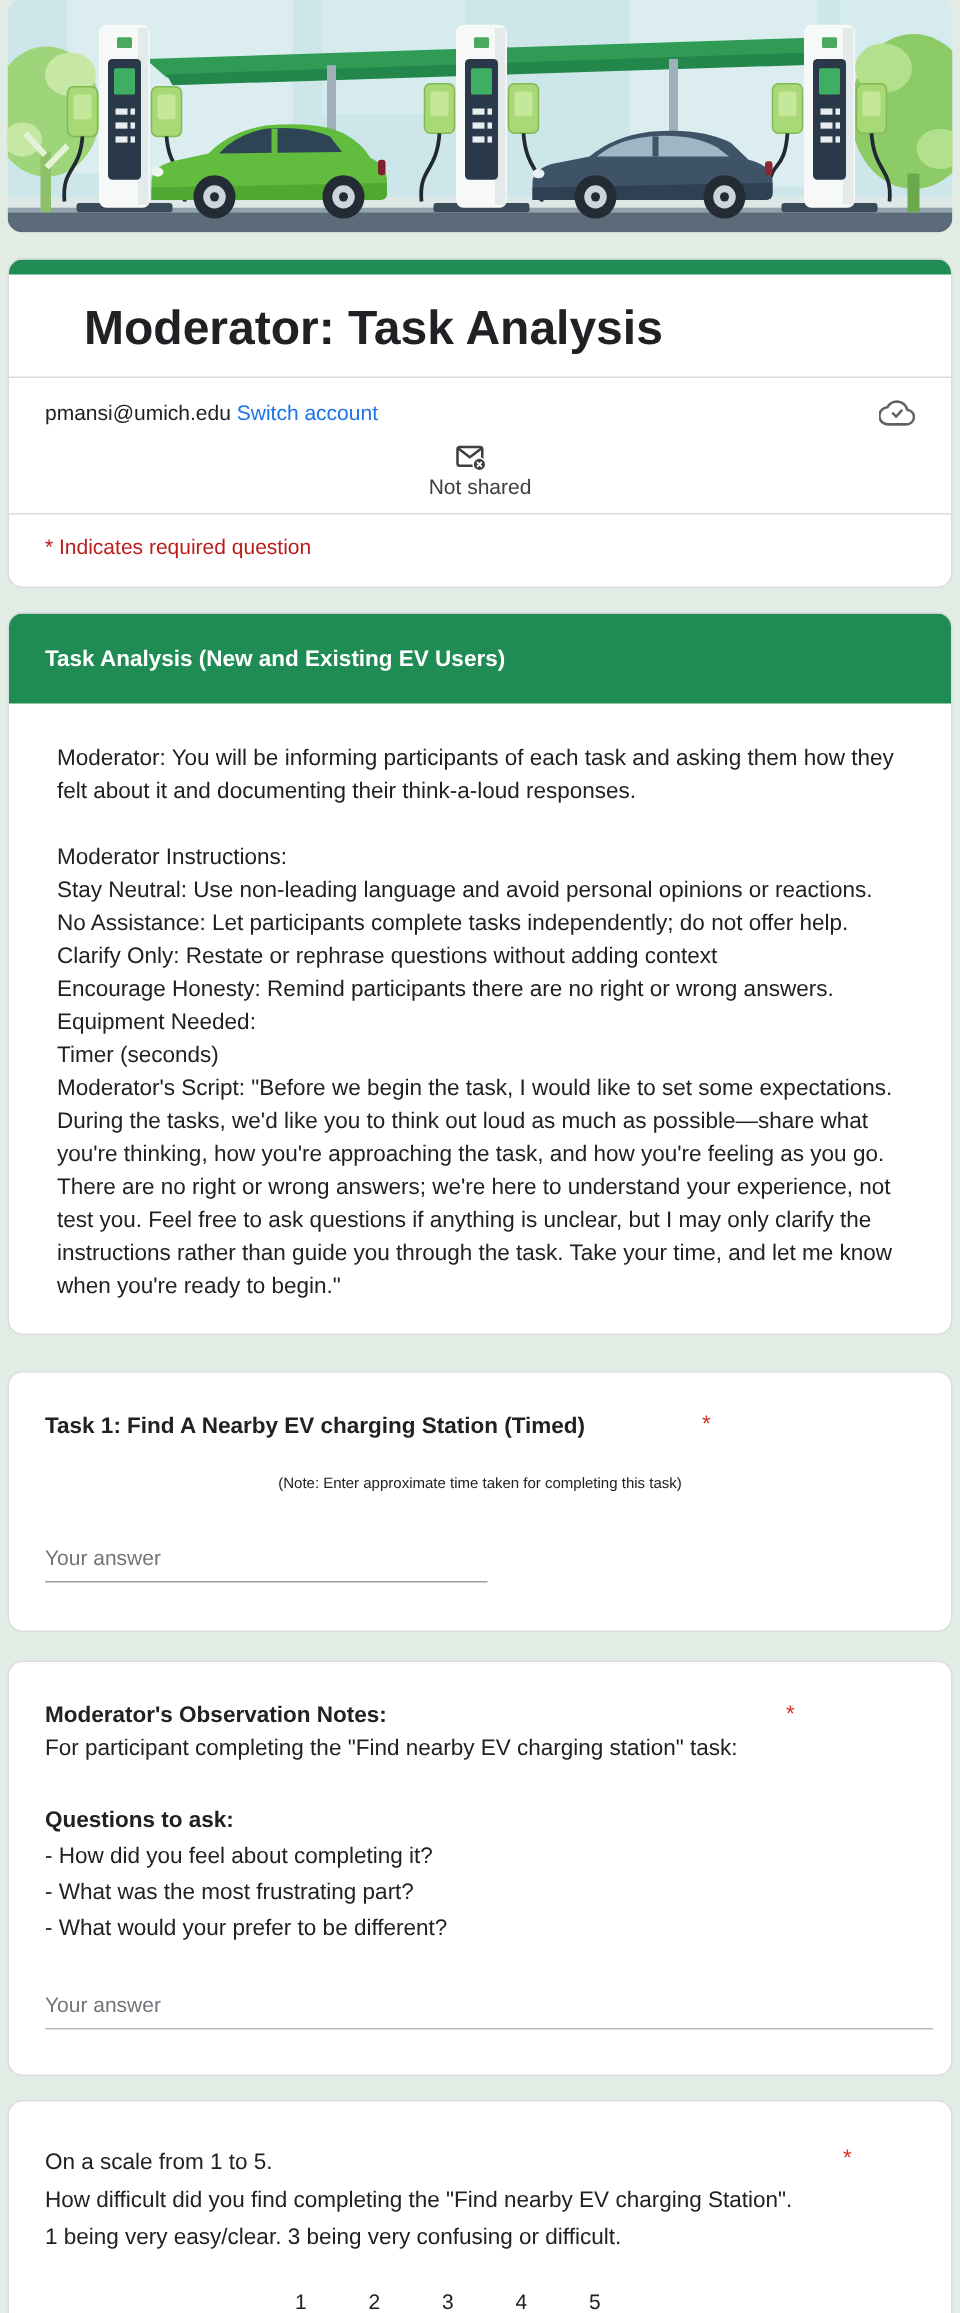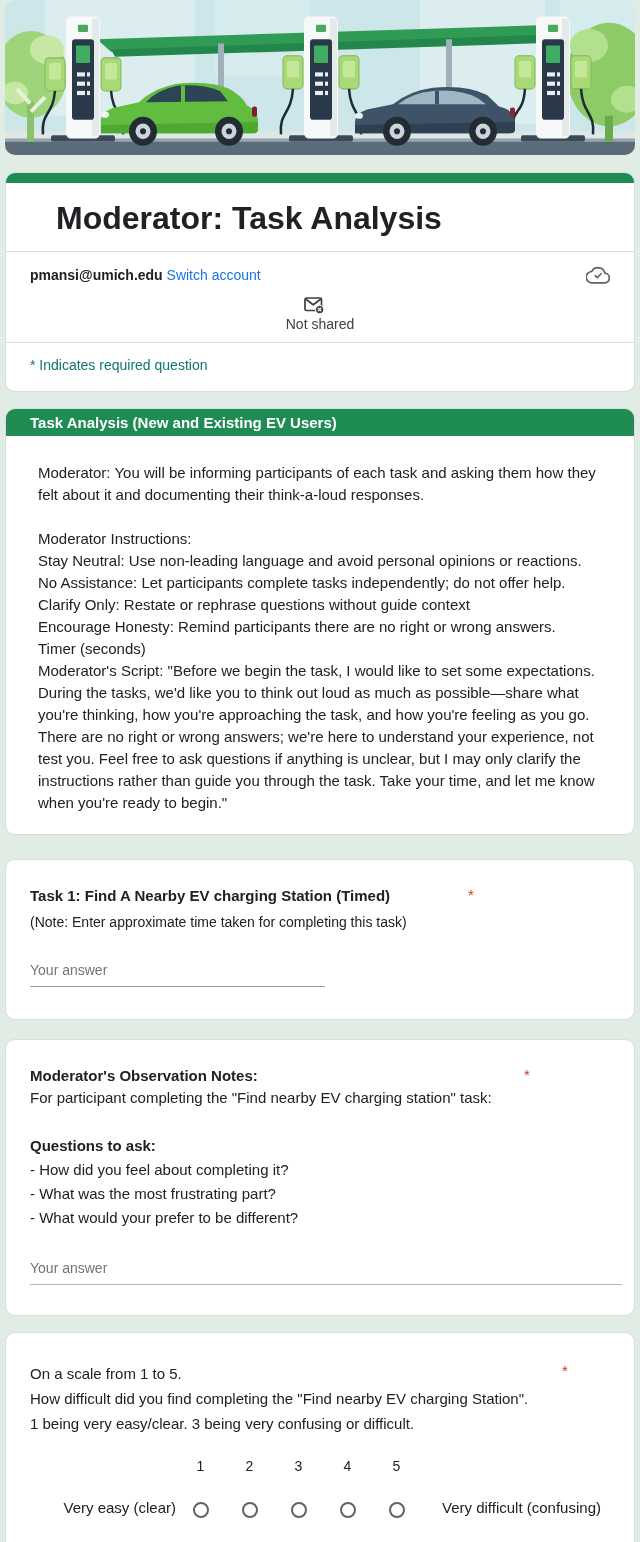--- a/index.html
+++ b/index.html
@@ -24,41 +24,41 @@
 
   
   .title-card { margin-top:17px; }
   .green-bar { height:10px; background:#1e8c53; }
   .title-wrap { padding:17px 24px 15px;margin-left:26px; }
   .form-title { font-size:32px; font-weight:700; color:#202124; line-height:36px; letter-spacing:0; }
   .divider { height:1px; background:#dadce0; }
   .account-wrap { padding:11px 24px 10px; }
   .account-row { display:flex; align-items:center; }
   .account-text { font-size:14px; }
-  .email { font-weight:700; color:#202124;margin-top:16px; }
+  .email { font-weight:400; color:#202124;margin-top:16px; }
   .switch { color:#1a73e8; cursor:pointer; }
   .cloud { margin-left:auto; width:24px; height:24px; display:flex; align-items:center; }
   .shared-row { display:flex; align-items:center; margin-top:7px;flex-direction:column; }
   .shared-row .env { width:24px; height:22px; margin-right:13px; }
   .shared-label { font-size:14px; color:#3c4043; }
   .required-wrap { padding:13px 24px 17px; }
-  .required-note { font-size:14px; color:#0f766e; }
+  .required-note { font-size:14px; color:#b91c1c; }
 
   
   .section-card { margin-top:16px; }
-  .section-band { height:27px; background:#1e8c53; display:flex; align-items:center; padding:0 24px; }
+  .section-band { height:60px; background:#1e8c53; display:flex; align-items:center; padding:0 24px; }
   .section-title { color:#ffffff; font-size:15px; font-weight:700; }
   .section-body { padding:26px 32px 20px; }
   .desc-line { font-size:15px; line-height:22px; min-height:22px; color:#202124; }
 
   
   .q-card { padding:26px 24px 28px; }
   .q-title { font-size:15px; font-weight:700; line-height:20px; }
   .q-line { font-size:15px; line-height:24px; }
-  .q-sub { font-size:14px; line-height:24px; margin-top:4px; }
+  .q-sub { font-size:10px; line-height:24px; margin-top:17px;text-align:center; }
   .req-star { position:absolute; color:#d93025; font-size:15px; }
   .answer-input {
     display:block; margin-top:26px;
     border:none; outline:none; background:transparent;
     border-bottom:1px solid #9aa0a6;
     font-family:"Liberation Sans", sans-serif;
     font-size:14px; color:#15803d;
     padding:2px 0 8px; width:295px;
   }
   .answer-input::placeholder { color:#70757a; }
@@ -244,22 +244,23 @@
 <div class="card section-card">
   <div class="section-band">
     <span class="section-title">Task Analysis (New and Existing EV Users)</span>
   </div>
   <div class="section-body">
     <div class="desc-line">Moderator: You will be informing participants of each task and asking them how they felt about it and documenting their think-a-loud responses.</div>
     <div class="desc-line"></div>
     <div class="desc-line">Moderator Instructions:</div>
     <div class="desc-line">Stay Neutral: Use non-leading language and avoid personal opinions or reactions.</div>
     <div class="desc-line">No Assistance: Let participants complete tasks independently; do not offer help.</div>
-    <div class="desc-line">Clarify Only: Restate or rephrase questions without guide context</div>
+    <div class="desc-line">Clarify Only: Restate or rephrase questions without adding context</div>
     <div class="desc-line">Encourage Honesty: Remind participants there are no right or wrong answers.</div>
+    <div class="desc-line">Equipment Needed:</div>
     <div class="desc-line">Timer (seconds)</div>
     <div class="desc-line">Moderator's Script: "Before we begin the task, I would like to set some expectations. During the tasks, we'd like you to think out loud as much as possible—share what you're thinking, how you're approaching the task, and how you're feeling as you go. There are no right or wrong answers; we're here to understand your experience, not test you. Feel free to ask questions if anything is unclear, but I may only clarify the instructions rather than guide you through the task. Take your time, and let me know when you're ready to begin."</div>
   </div>
 </div>
 
 <div class="card q-card task1-card">
   <span class="req-star" style="left:462px; top:26px;">*</span>
   <div class="q-title">Task 1: Find A Nearby EV charging Station (Timed)</div>
   <div class="q-sub">(Note: Enter approximate time taken for completing this task)</div>
   <input class="answer-input" type="text" placeholder="Your answer" style="">

